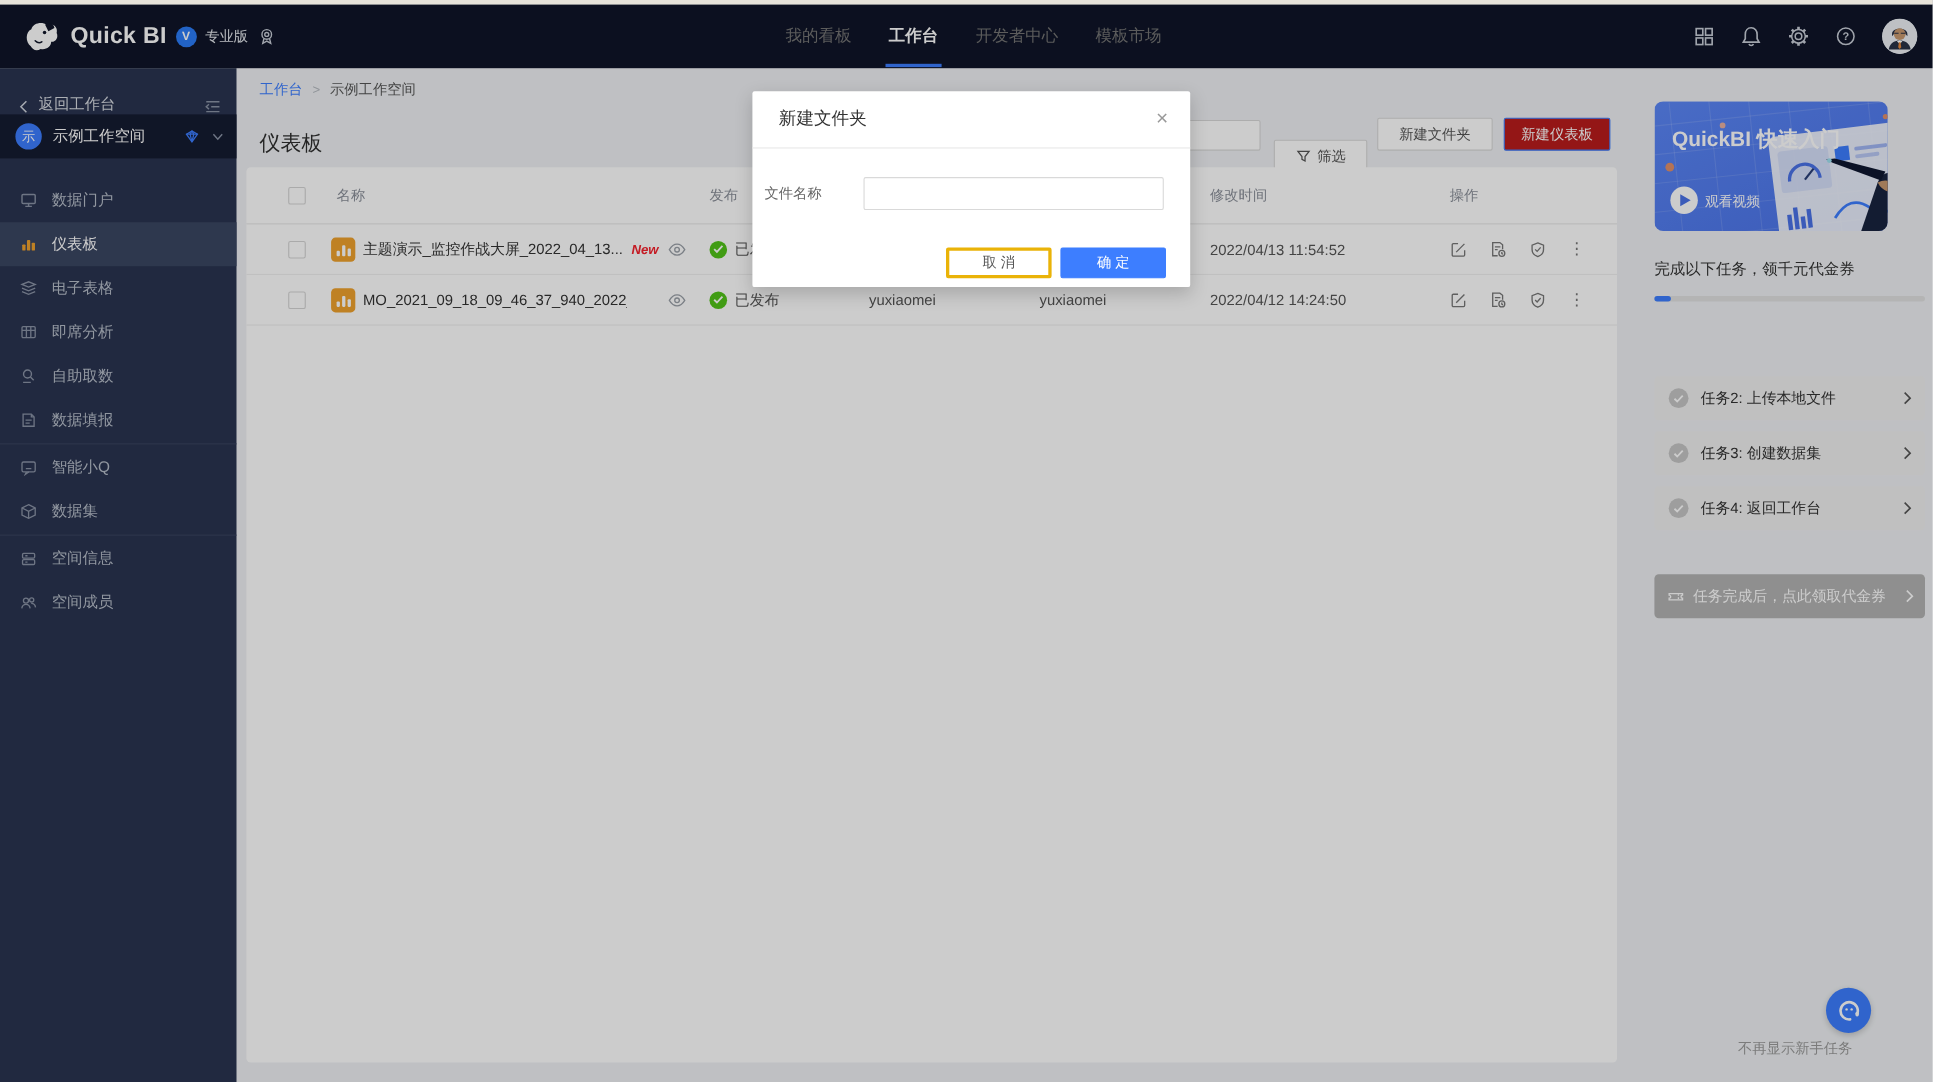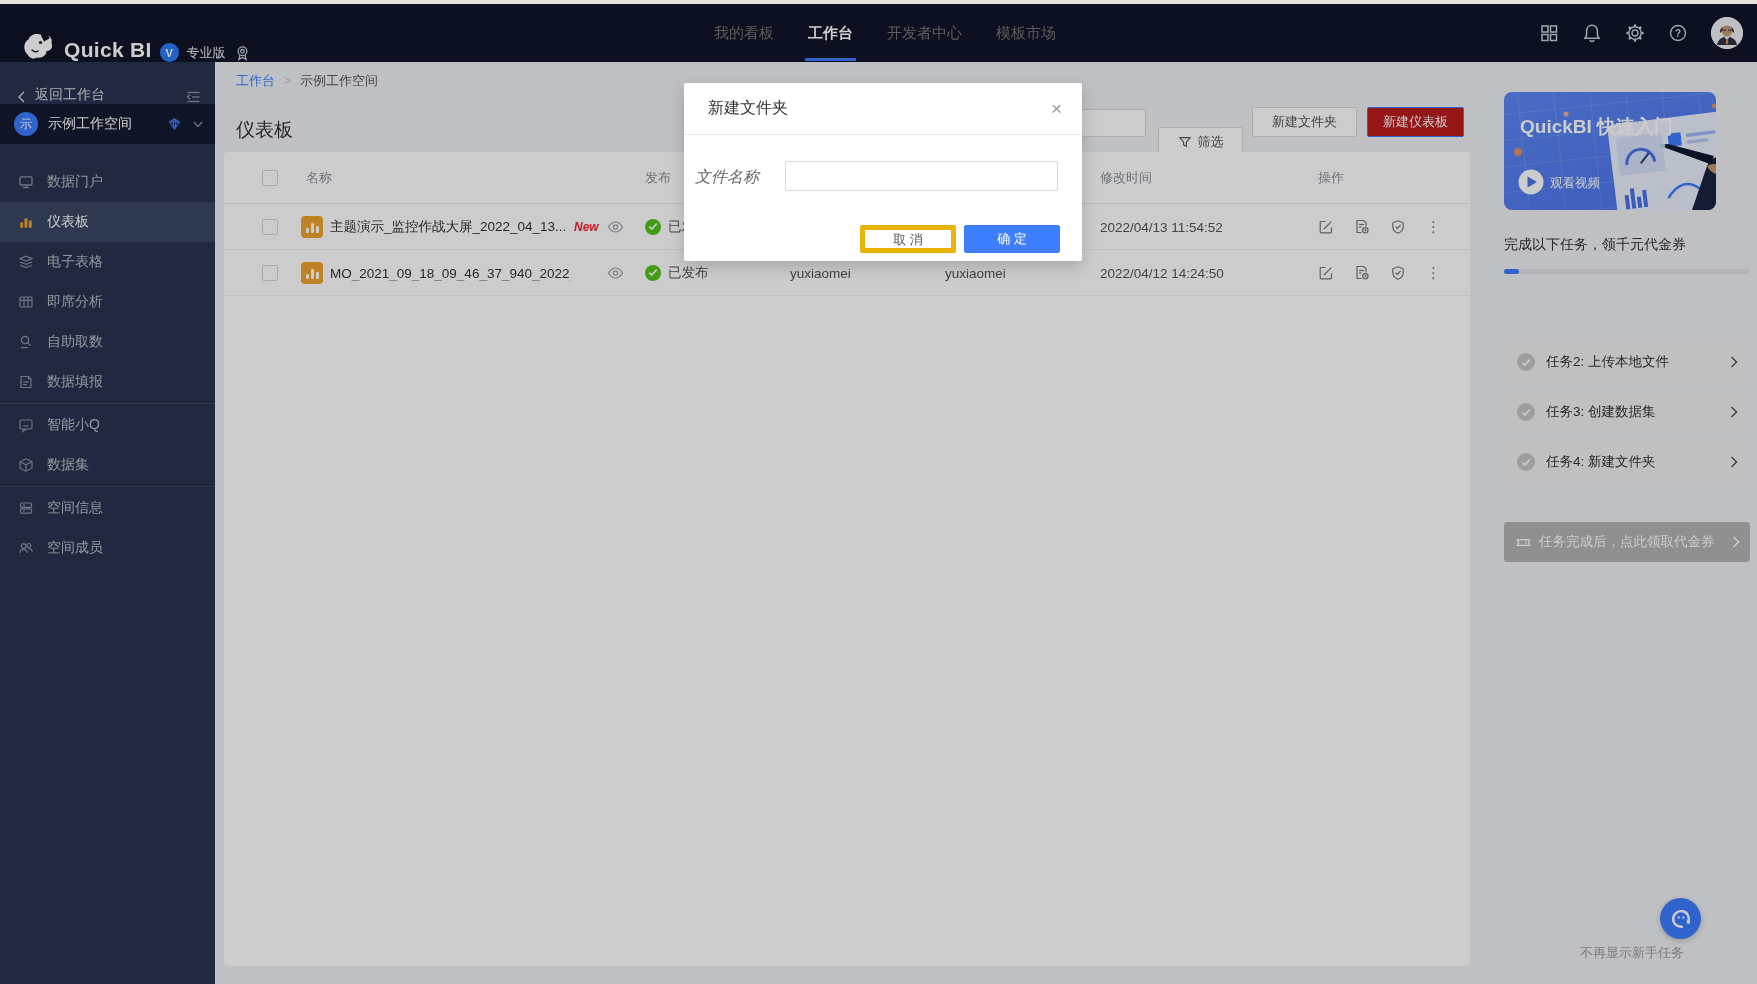--- a/index.html
+++ b/index.html
@@ -9,21 +9,21 @@
     font-family:"Liberation Sans","DejaVu Sans",sans-serif;
     background:#eff1f4;
   }
   svg { display:block; }
 
   
   .browser-strip { position:absolute; top:0; left:0; right:0; height:4px; background:#e7e3da; z-index:300; }
 
   
   .navbar { position:absolute; top:4px; left:0; right:0; height:58px; background:#0f1528; z-index:5; }
-  .brand { position:absolute; left:20px; top:0; height:58px; display:flex; align-items:flex-end; gap:8px; cursor:pointer; }
+  .brand { position:absolute; left:20px; top:0; height:58px; display:flex; align-items:center; gap:8px; cursor:pointer; }
   .brand-text { color:#fff; font-size:21px; font-weight:bold; letter-spacing:.3px; }
   .v-badge { width:19px; height:19px; border-radius:50%; background:#2b7cf8; color:#fff; font-size:11px; font-weight:bold;
              display:flex; align-items:center; justify-content:center; }
   .edition { color:#e6e9ee; font-size:13px; }
   .nav-items { position:absolute; left:714px; top:0; height:58px; display:flex; gap:34px; align-items:stretch; }
   .nav-item { color:#737373; font-size:15px; line-height:58px; position:relative; cursor:pointer; white-space:nowrap; }
   .nav-item.active { color:#fff; font-weight:bold; }
   .nav-item.active::after { content:""; position:absolute; left:-3px; right:-3px; bottom:1px; height:3px; background:#3d7eff; }
   .nav-right { position:absolute; right:14px; top:0; height:58px; display:flex; align-items:center; gap:23px; }
   .nav-ic { color:#c9ced8; cursor:pointer; }
@@ -105,26 +105,26 @@
 
   
   .mask { position:absolute; inset:0; background:rgba(0,0,0,.2); z-index:100; }
   .modal { position:absolute; left:684px; top:83px; width:398px; height:178px; background:#fff; border-radius:2px;
            box-shadow:0 6px 16px rgba(0,0,0,.18); z-index:200; }
   .modal-header { height:52px; border-bottom:1px solid #e8e8e8; display:flex; align-items:center; padding:0 24px;
                   font-size:16px; color:#333; font-weight:500; }
   .modal-close { position:absolute; right:16px; top:12px; font-size:19px; color:#999; cursor:pointer; line-height:1;
                  padding:4px; background:none; border:none; font-family:inherit; }
   .modal-body { position:relative; height:78px; }
-  .field-label { position:absolute; left:11px; top:32px; font-size:16px; color:#666;font-style:italic; }
+  .field-label { position:absolute; left:11px; top:32px; font-size:13px; color:#666; }
   .field-input { position:absolute; left:101px; top:26px; width:273px; height:30px; border:1px solid #d9d9d9;
                  border-radius:2px; padding:0 8px; font-size:13px; outline:none; }
   .modal-footer { position:absolute; left:0; right:0; bottom:8px; height:28px; display:flex; justify-content:flex-end;
                   gap:8px; padding-right:22px; }
-  .btn-cancel { width:96px; height:28px; border:5px solid #eab308; background:#fff; border-radius:2px; color:#555;
+  .btn-cancel { width:96px; height:28px; border:3px solid #eab308; background:#fff; border-radius:2px; color:#555;
                 font-size:13px; cursor:pointer; font-family:inherit; }
   .btn-ok { width:96px; height:28px; background:#3d7eff; border:1px solid #3d7eff; border-radius:2px; color:#fff;
             font-size:13px; cursor:pointer; font-family:inherit; }
 </style>
 </head>
 <body>
 
 <div>
 
   <div class="browser-strip"></div>
@@ -589,21 +589,21 @@
             <polyline points="1.5,1 6.5,6 1.5,11"></polyline>
           </svg>
       </span>
     </div>
     <div class="task t3">
       <span class="task-check">
         <svg width="10" height="9" viewBox="0 0 12 10" fill="none" stroke="#fff" stroke-width="2">
             <polyline points="1.5,5 4.5,8 10.5,1.5"></polyline>
           </svg>
       </span>
-      <span class="task-label">任务4:  新建文件夹</span>
+      <span class="task-label">任务4:  返回工作台</span>
       <span class="task-arrow">
         <svg width="8" height="12" viewBox="0 0 8 12" fill="none" stroke="#555" stroke-width="1.5">
             <polyline points="1.5,1 6.5,6 1.5,11"></polyline>
           </svg>
       </span>
     </div>
 
     <div class="coupon">
       <span>
         <svg width="15" height="14" viewBox="0 0 16 14" fill="none" stroke="#fff" stroke-width="1.3">

